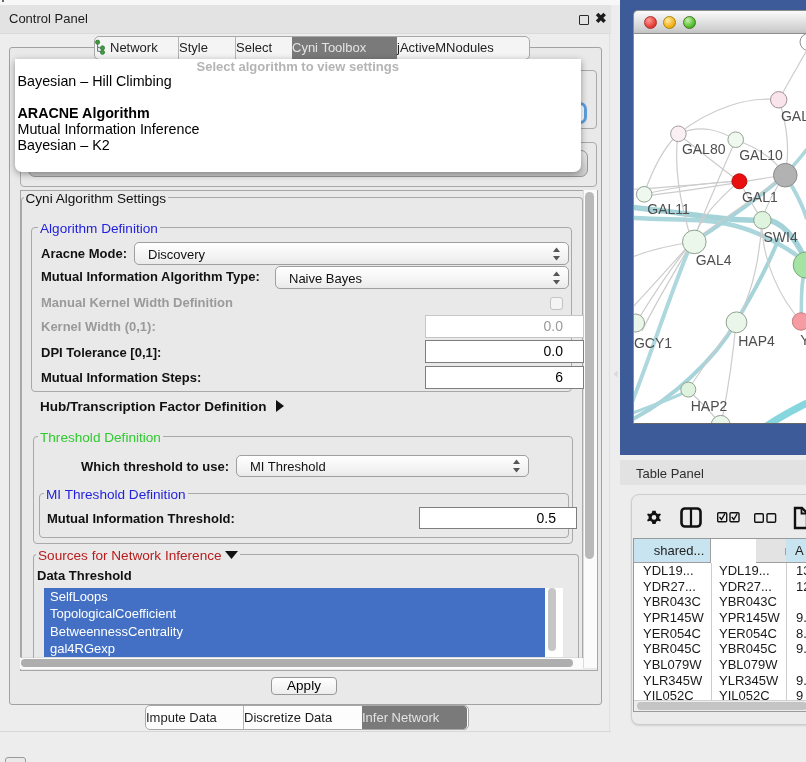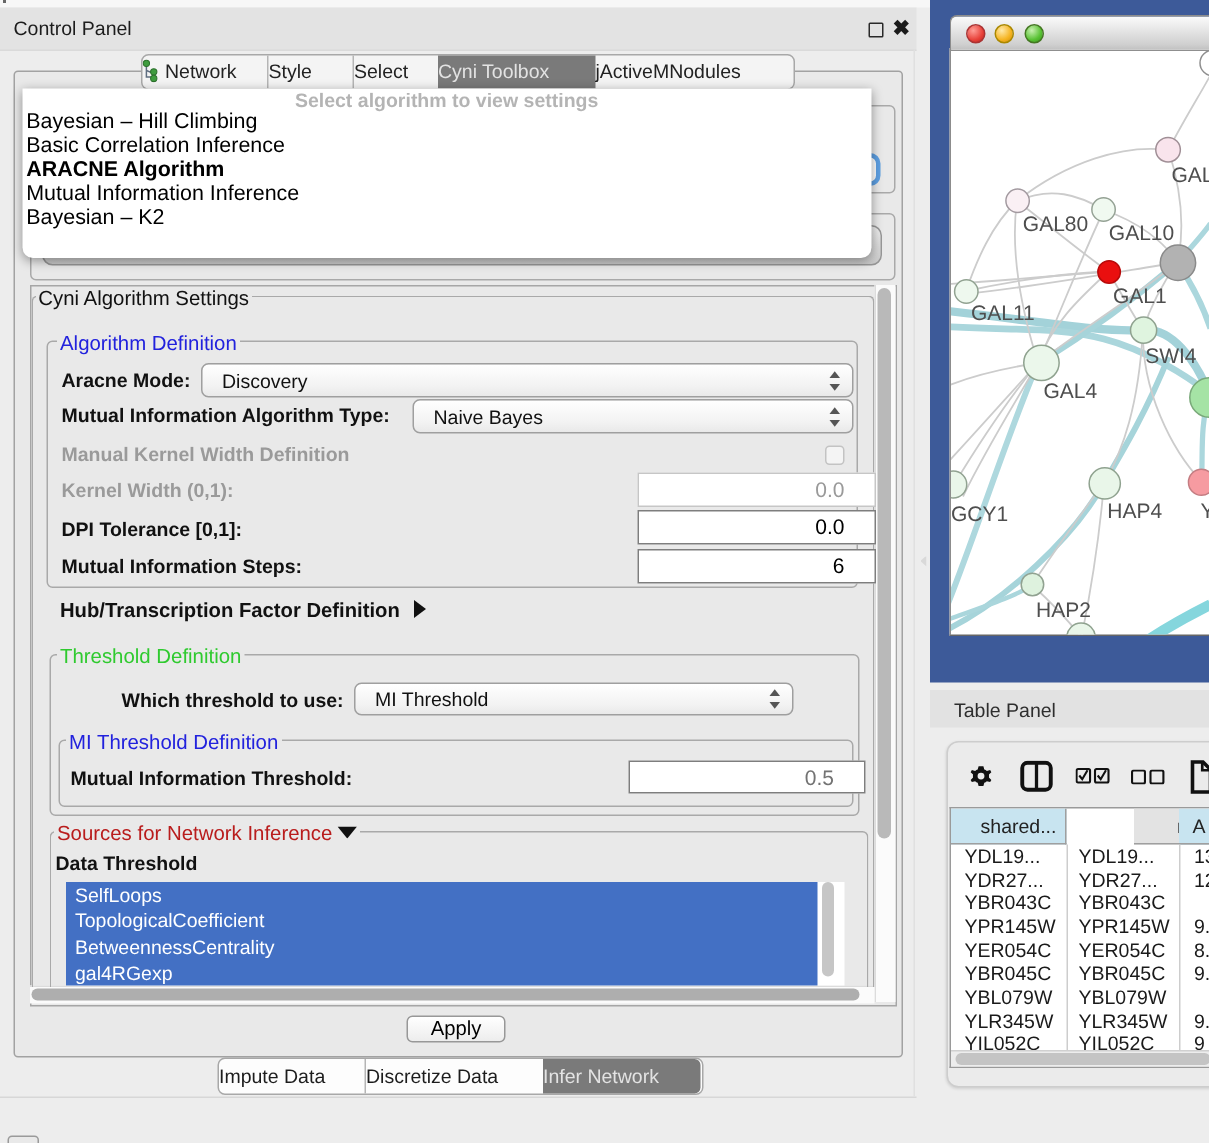--- a/index.html
+++ b/index.html
@@ -119,21 +119,21 @@
       <svg class="carr" viewBox="0 0 9 14">
         <path d="M4.5 0.5L8 5H1z" fill="#555"></path>
         <path d="M4.5 13.5L1 9h7z" fill="#555"></path>
       </svg>
     </div>
 
   <div class="abs group" style="left:39px;top:493px;width:528px;height:43px;">
     <span class="gtitle" style="left:4px;color:#2222dd;">MI Threshold Definition</span>
   </div>
   <div class="lbl" style="left:47px;top:511px;">Mutual Information Threshold:</div>
-  <div class="tf" style="left:419px;top:507px;width:136px;height:20px;border:1px solid #7e7e7e;color:#737373;">0.5</div>
+  <div class="tf" style="left:419px;top:507px;width:136px;height:20px;border:1px solid #7e7e7e;color:#000000;">0.5</div>
 
   <div class="abs group" style="left:33px;top:554px;width:544px;height:103px;border-bottom:none;border-radius:4px 4px 0 0;">
     <span class="gtitle" style="left:2px;color:#b91c1c;">Sources for Network Inference <svg width="13" height="8" viewBox="0 0 13 8" style="vertical-align:1px;">
           <path d="M0 0h13L6.5 8z" fill="#111"></path>
         </svg></span>
   </div>
   <div class="lbl" style="left:37px;top:568px;">Data Threshold</div>
   <div class="abs" style="left:44px;top:588px;width:519px;height:69px;background:#fff;overflow:hidden;">
     <div style="position:absolute;left:0;top:0;width:501px;height:70px;background:#4370c4;color:#fff;font-size:13px;line-height:17.4px;padding-left:6px;box-sizing:border-box;">SelfLoops<br>TopologicalCoefficient<br>BetweennessCentrality<br>gal4RGexp</div>
     <div style="position:absolute;left:503.5px;top:0;width:8px;height:63px;background:#c6c6c6;border-radius:4px;"></div>
@@ -146,21 +146,20 @@
     <div class="tsep" style="height:23px;"></div>
     <div class="ttab" style="width:118px;height:23px;line-height:23px;">Discretize Data</div>
     <div class="ttab" style="width:105px;height:23px;line-height:23px;background:#7a7a7a;color:#e3e3e3;border-radius:0 4px 4px 0;">Infer Network</div>
   </div>
 
   <div class="abs" style="left:613.5px;top:370.5px;width:4px;height:7px;background:#d9d9d9;clip-path:polygon(100% 0,0 50%,100% 100%);"></div>
 
   <div class="abs" id="popup">
     <div id="pprompt" style="top:0px;">Select algorithm to view settings</div>
     <div class="pitem" style="top:14.5px;">Bayesian – Hill Climbing</div>
-    <div class="pitem" style="top:30.5px;">Basic Correlation Inference</div>
     <div class="pitem" style="top:46.5px;font-weight:bold;">ARACNE Algorithm</div>
     <div class="pitem" style="top:62.5px;">Mutual Information Inference</div>
     <div class="pitem" style="top:78.5px;">Bayesian – K2</div>
   </div>
 </div>
 
 <div class="abs" id="toptabs">
   <div class="ttab" style="width:83px;">
     <svg width="11" height="16" viewBox="0 0 11 16" style="vertical-align:-3px;margin-right:4px;">
         <path d="M2.6 4.5 V12.3 H7.5 M2.6 8 L7.3 9.9" fill="none" stroke="#5f6e80" stroke-width="1"></path>

